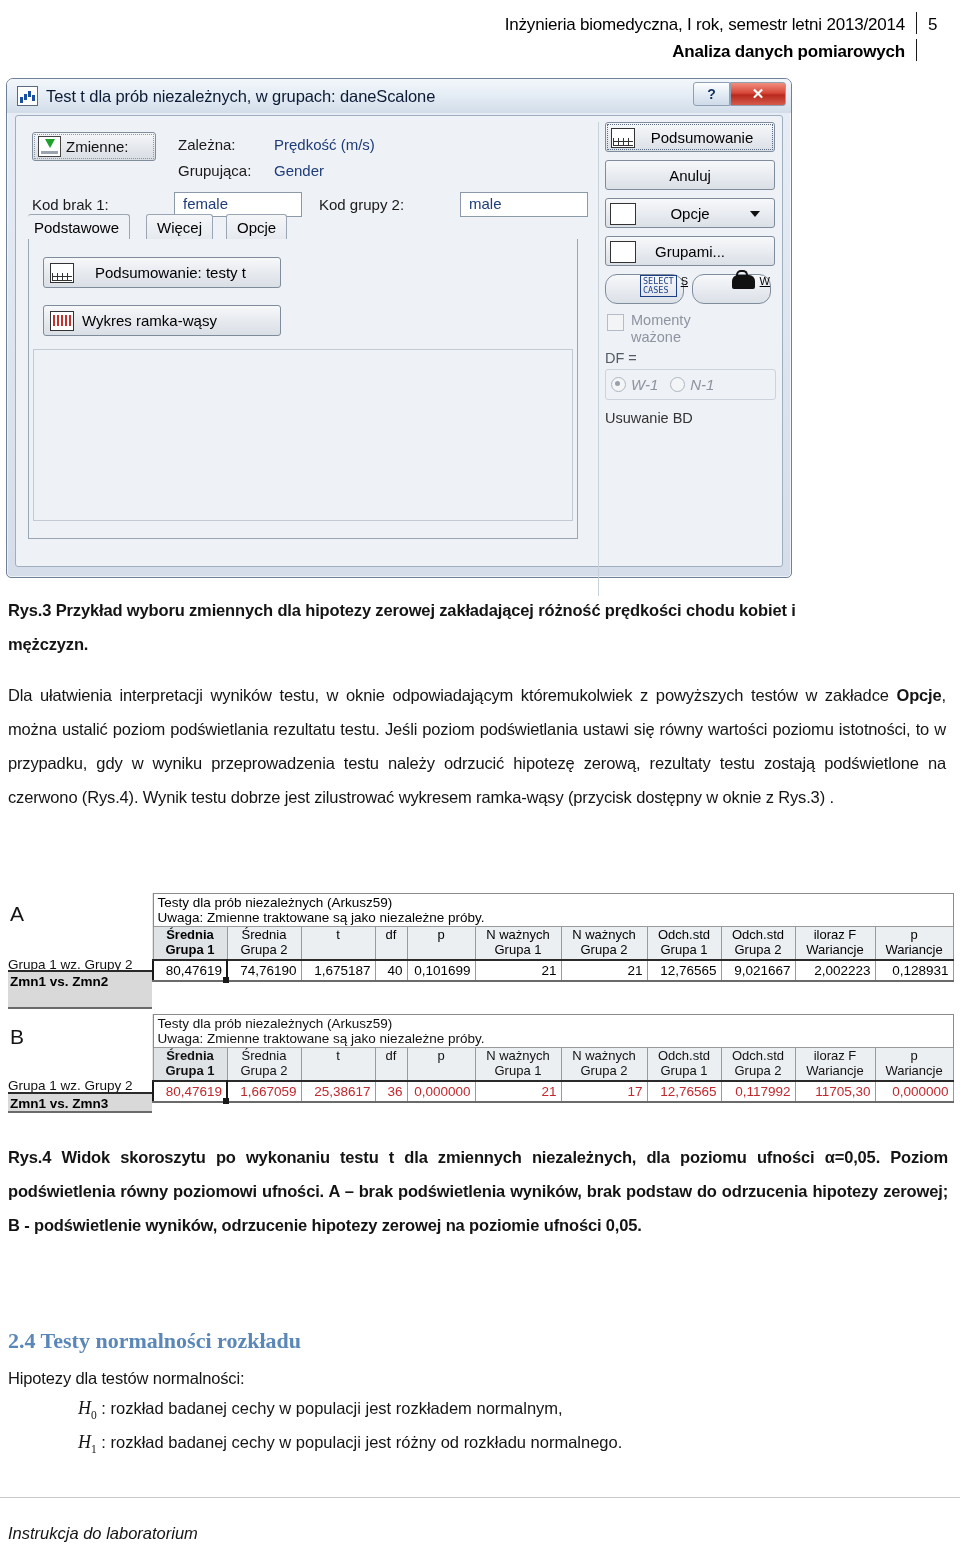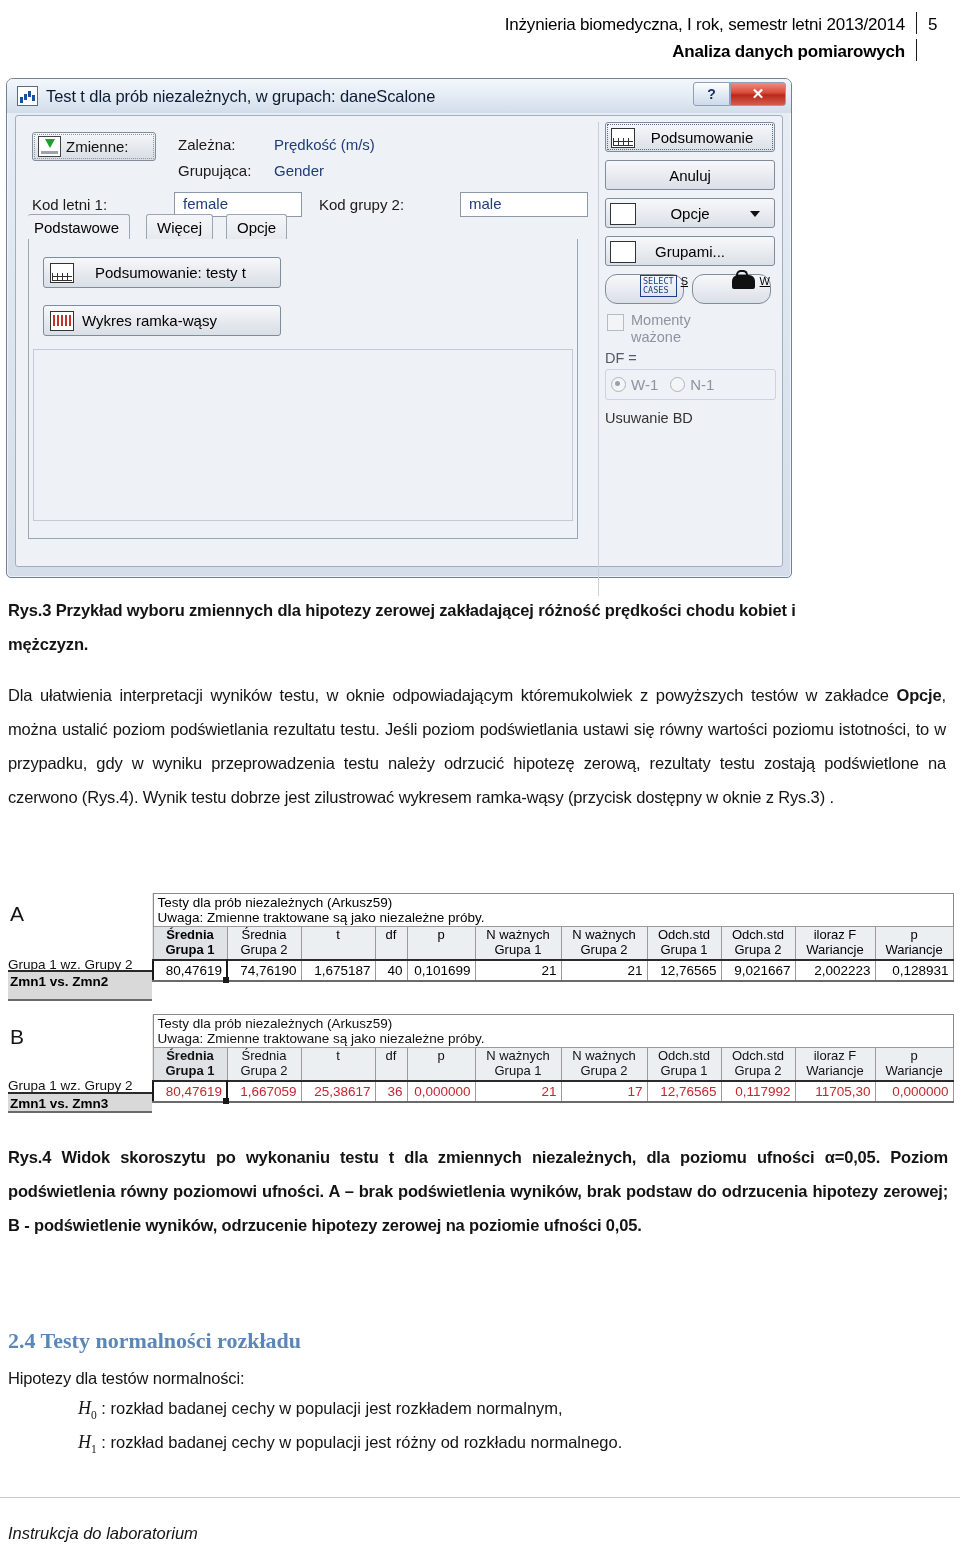--- a/index.html
+++ b/index.html
@@ -386,21 +386,21 @@
     margin-right: 5px;
   }
   .radio.sel::after {
     content:"";
     position:absolute; left:3px; top:3px; width:5px; height:5px;
     border-radius:50%; background:#9aa1ac;
   }
   .radio.sel.on::after { background: #1b6fc4; }
   .radio.sel.on { border-color:#5b88c0; background:#eaf2fb; }
   .r-item { display: flex; align-items: center; font-size: 15px; }
-  .r-item.dimtxt { color: #8d93a0; }
+  .r-item.dimtxt { color: #8d93a0; font-style: italic; }
 
   
   .doc-text {
     position: absolute;
     font-size: 16.5px;
     line-height: 34px;
     color: #141414;
     letter-spacing: -0.15px;
   }
   .bold { font-weight: bold; }
@@ -540,21 +540,21 @@
       <div id="btn-zmienne">
         <span class="ico-var"></span>
         <span class="btn-label">Zmienne:</span>
       </div>
 
       <span class="lbl" style="left:162px; top:20px;">Zależna:</span>
       <span class="val" style="left:258px; top:20px;">Prędkość (m/s)</span>
       <span class="lbl" style="left:162px; top:46px;">Grupująca:</span>
       <span class="val" style="left:258px; top:46px;">Gender</span>
 
-      <span class="lbl" style="left:16px; top:80px;">Kod letni 1:</span>
+      <span class="lbl" style="left:16px; top:80px;">Kod brak 1:</span>
       <div class="txtfield" style="left:158px; top:76px; width:128px;">female</div>
       <span class="lbl" style="left:303px; top:80px;">Kod grupy 2:</span>
       <div class="txtfield" style="left:444px; top:76px; width:128px;">male</div>
 
       <div id="tabstrip">
         <div class="tab active" style="left:0;">Podstawowe</div>
         <div class="tab" style="left:118px;">Więcej</div>
         <div class="tab" style="left:198px;">Opcje</div>
       </div>
 
@@ -716,21 +716,21 @@
     <td>0,101699</td>
     <td>21</td>
     <td>21</td>
     <td>12,76565</td>
     <td>9,021667</td>
     <td>2,002223</td>
     <td>0,128931</td>
   </tr>
 </tbody>
   </table>
-<div style="position:absolute;left:8px;top:970px;width:144px;height:31px;background:#d9d9d9;border-top:2px solid #2a2a2a;border-bottom:2px solid #6a6a6a;font-size:13.5px;font-weight:bold;line-height:19px;padding-left:2px;box-sizing:border-box;">Zmn1 vs.      Zmn2</div>
+<div style="position:absolute;left:8px;top:970px;width:144px;height:39px;background:#d9d9d9;border-top:2px solid #2a2a2a;border-bottom:2px solid #6a6a6a;font-size:13.5px;font-weight:bold;line-height:19px;padding-left:2px;box-sizing:border-box;">Zmn1 vs.      Zmn2</div>
 
 <div class="panel-letter" style="left:10px; top:1025px;">B</div>
 <div class="grp-label" style="left:8px; top:1078px;">Grupa 1  wz. Grupy 2</div>
 
 <table class="stat-table red" style="left:152px; top:1014px; width:800px;">
   <colgroup>
     <col style="width:74px">
       <col style="width:74px">
       <col style="width:74px">
       <col style="width:32px">

